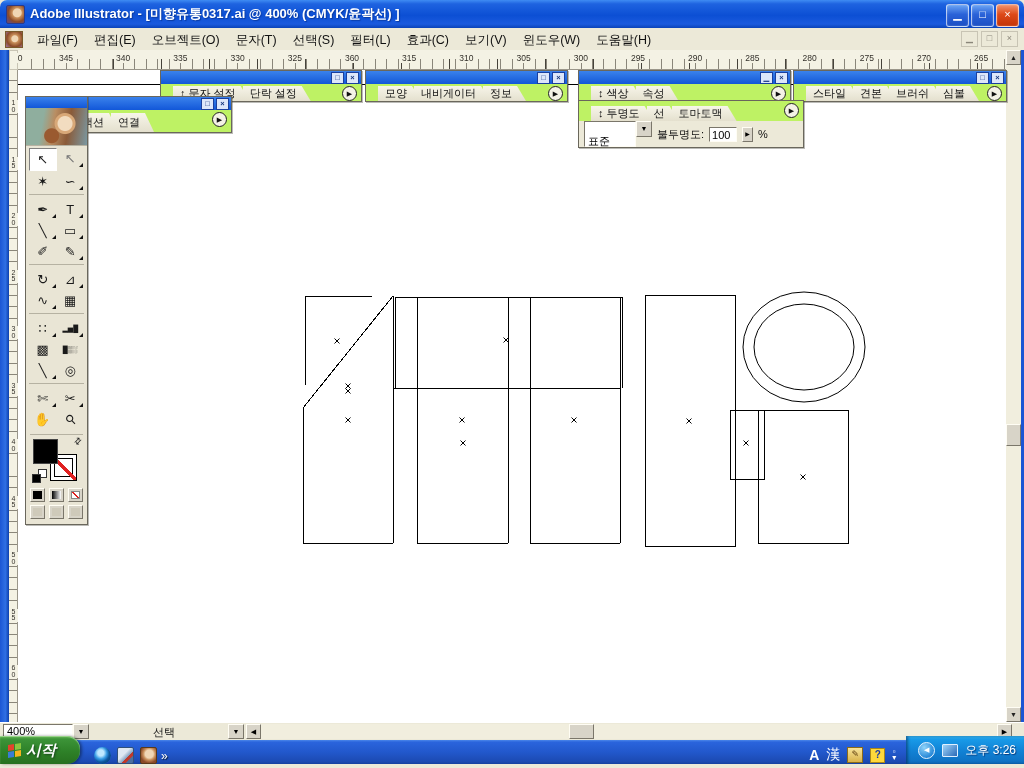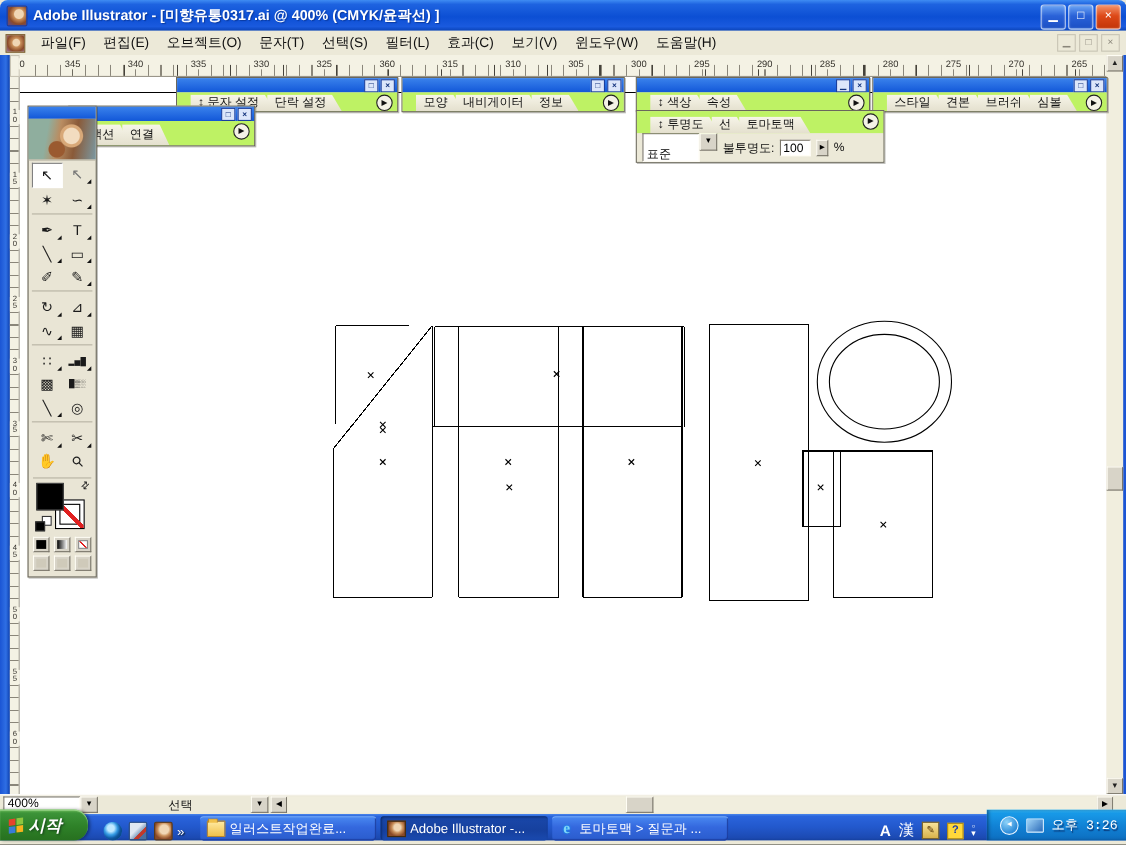--- a/index.html
+++ b/index.html
@@ -163,21 +163,21 @@
   .ti-venus{background:radial-gradient(circle at 55% 40%,#f0d6b4 0 3px,#c98f5a 5px,#8a4a28 8px),#7a4a2a;border:1px solid #402a10;}
   .ti-ie{width:15px;height:15px;color:#7fd4f7;font-size:14px;font-weight:bold;font-family:"Liberation Serif","DejaVu Serif",serif;line-height:15px;text-align:center;text-shadow:0 0 2px #0af;}
   #langbar{display:flex;align-items:center;gap:7px;margin-left:auto;color:#fff;}
   #lang-a{font-size:14px;font-weight:bold;}
   #lang-han{font-size:14px;}
   #ime-pad{width:14px;height:14px;background:linear-gradient(#f7e39a,#d9b24a);border:1px solid #8a6a1a;font-size:9px;line-height:13px;text-align:center;color:#5a3a0a;}
   #help-ico{width:13px;height:13px;background:#ffd83a;border:1px solid #a8861a;color:#1a3aa8;font-size:10px;font-weight:bold;line-height:12px;text-align:center;}
   #lang-caret{font-size:8px;color:#fff;display:flex;flex-direction:column;line-height:6px;align-items:center;}
   #tray{height:28px;margin-left:10px;display:flex;align-items:center;gap:7px;padding:0 8px 0 12px;
     background:linear-gradient(#35b4f2 0%,#189ae8 12%,#1181d4 55%,#0d6ec0 100%);
-    box-shadow:inset 2px 0 3px rgba(0,0,30,.4);color:#fff;font-family:Liberation Mono, monospace;}
+    box-shadow:inset 2px 0 3px rgba(0,0,30,.4);color:#fff;}
   #tray-chev{width:15px;height:15px;border-radius:50%;background:radial-gradient(circle at 35% 30%,#8fd4fa,#2a8ad8 70%);
     border:1px solid #e8f4ff;color:#fff;font-size:7px;line-height:14px;text-align:center;}
   #tray-display{width:14px;height:11px;border:1px solid #dff0ff;background:linear-gradient(135deg,#9fd4f8,#2a6ab8);border-radius:1px;}
   #tray-time{font-size:12px;white-space:nowrap;text-shadow:1px 1px 1px #0a3a7a;}
 </style>
 </head>
 <body>
 
 <div id="screen">
 
@@ -463,34 +463,20 @@
           <i></i>
         </span>
       <span>시작</span>
     </div>
     <div id="quick">
       <span class="ql" id="ql-globe"></span>
       <span class="ql" id="ql-app"></span>
       <span class="ql" id="ql-venus"></span>
       <span id="ql-chev">»</span>
     </div>
-    <div id="task-buttons">
-        <div class="task" style="width: 160px;">
-          <span class="ti ti-folder"></span>
-          <span class="tlabel">일러스트작업완료...</span>
-        </div>
-        <div class="task active" style="width: 152px;">
-          <span class="ti ti-venus"></span>
-          <span class="tlabel">Adobe Illustrator -...</span>
-        </div>
-        <div class="task" style="width: 160px;">
-          <span class="ti ti-ie">e</span>
-          <span class="tlabel">토마토맥 &gt; 질문과 ...</span>
-        </div>
-      </div>
     <div id="langbar">
       <span id="lang-a">A</span>
       <span id="lang-han">漢</span>
       <span id="ime-pad">✎</span>
       <span id="help-ico">?</span>
       <span id="lang-caret">
         <span>▫</span>
           <span>▾</span>
       </span>
     </div>

